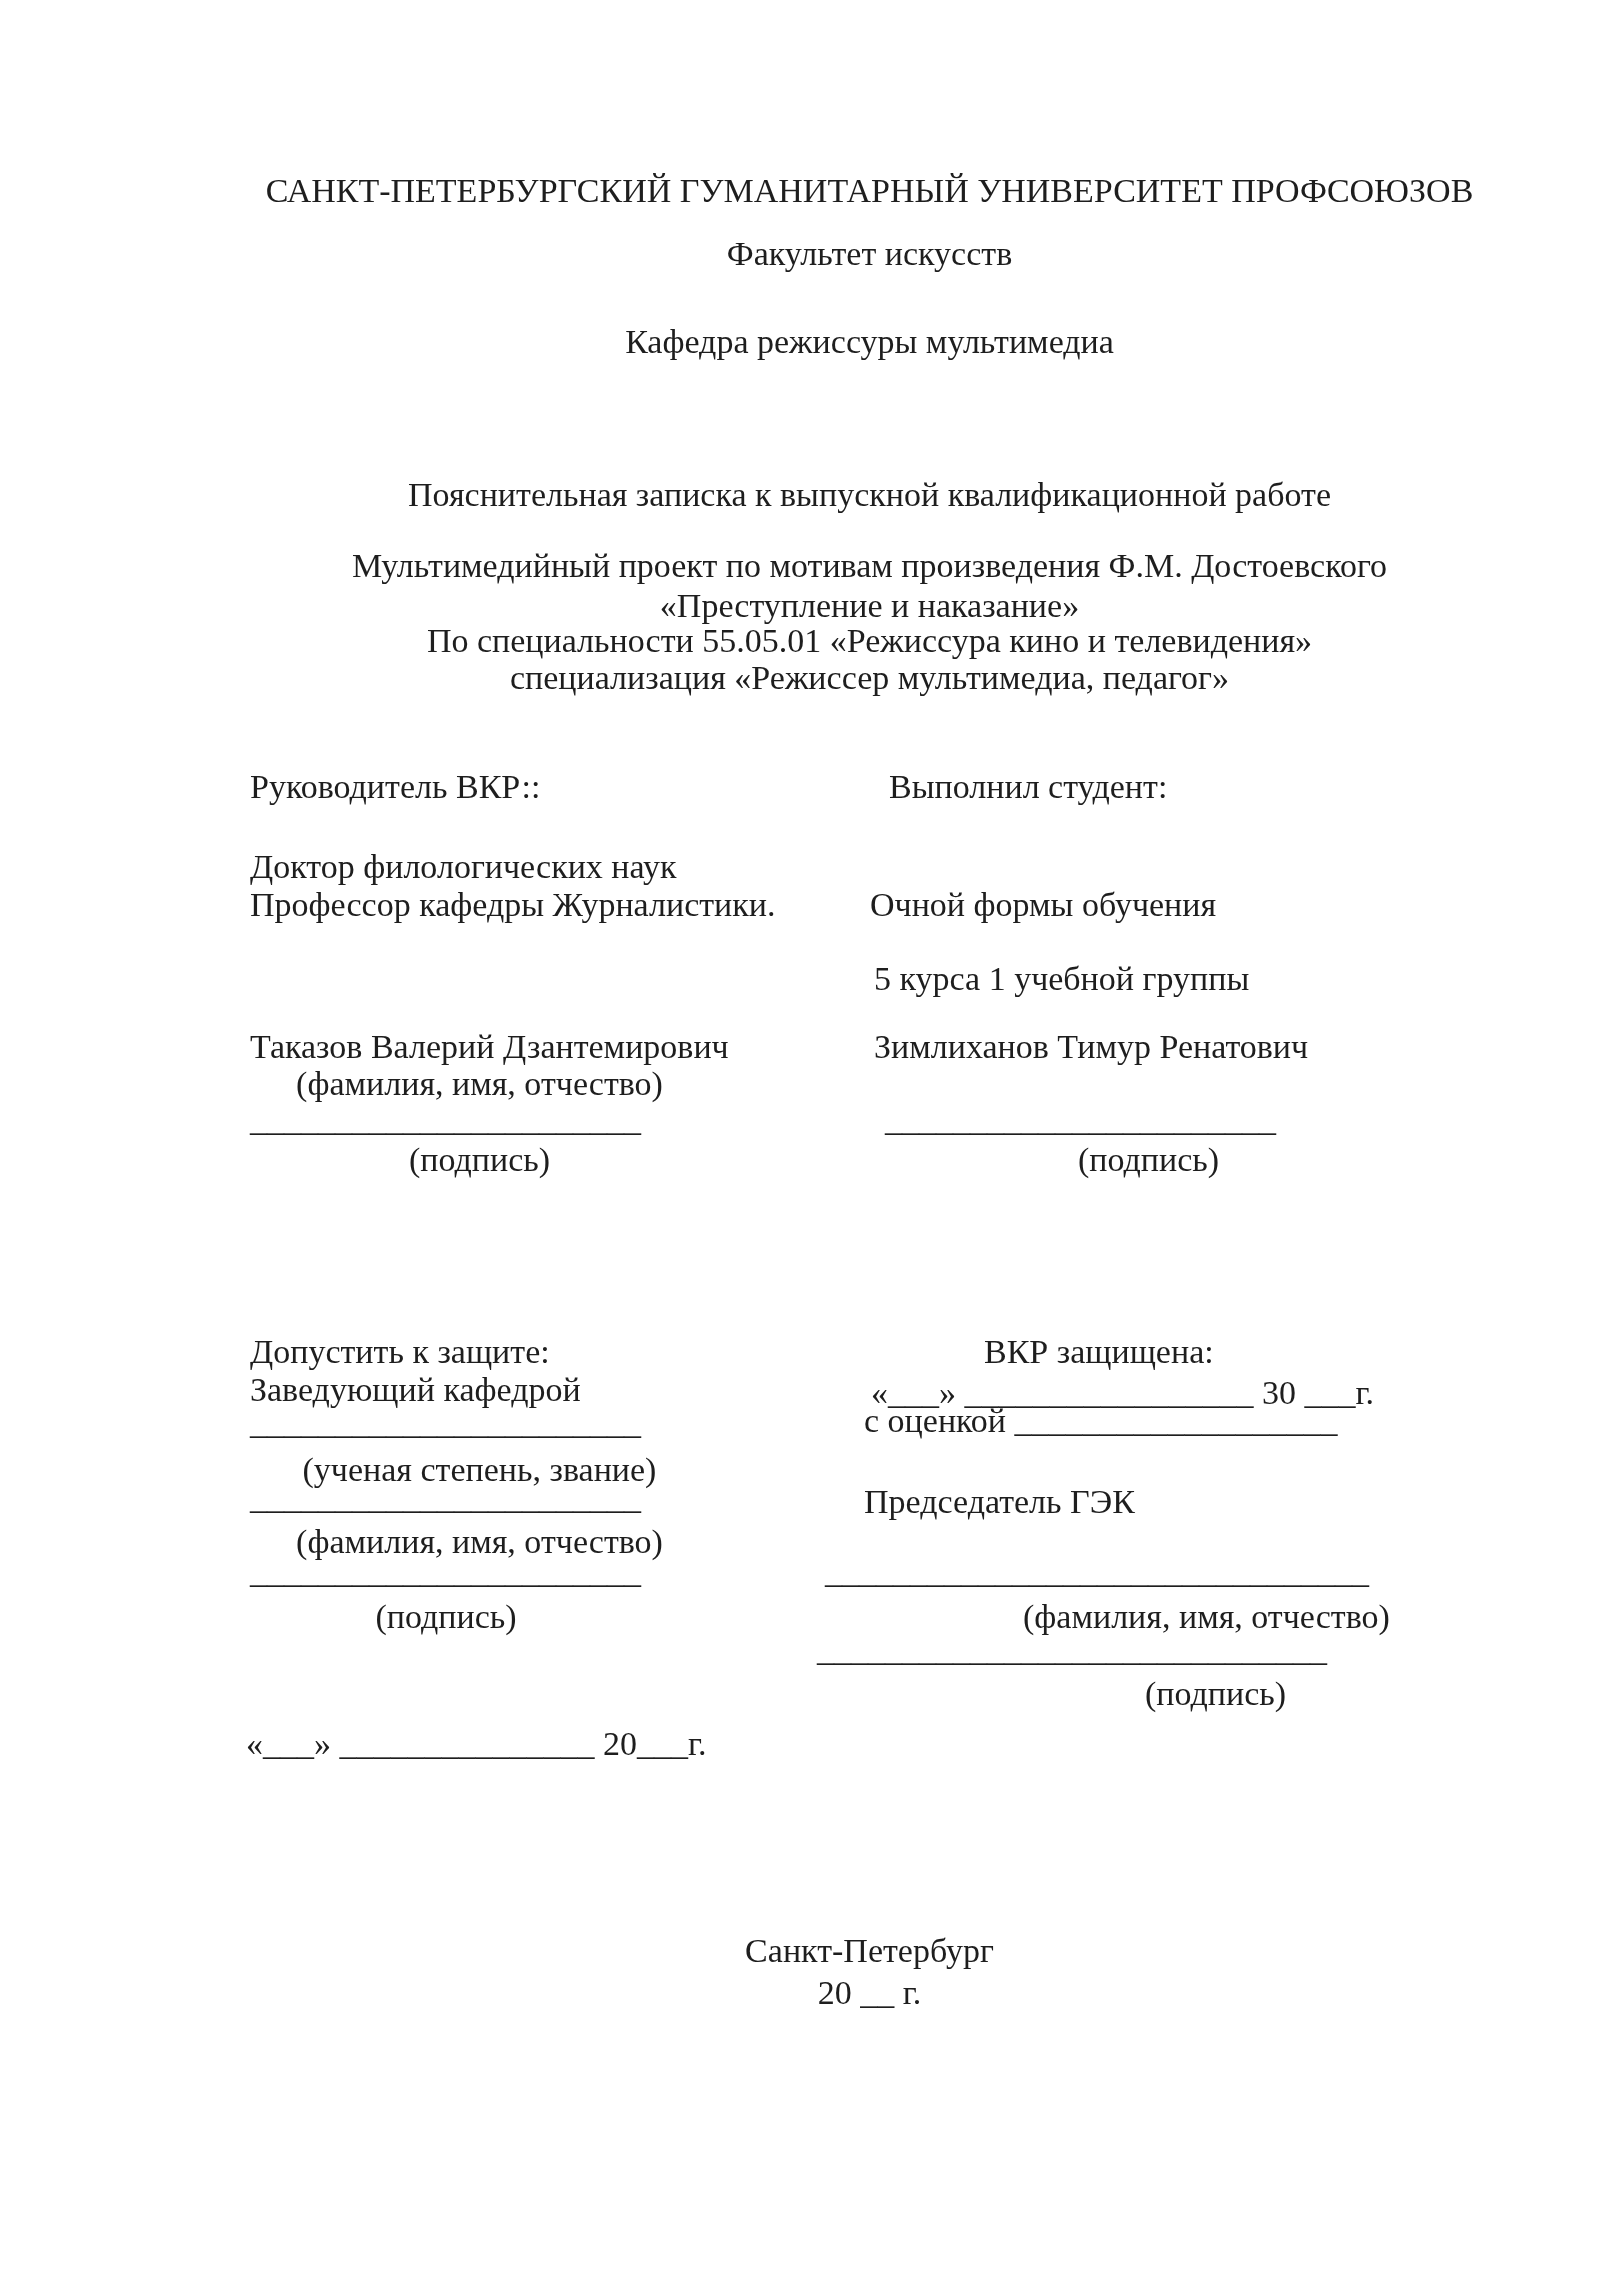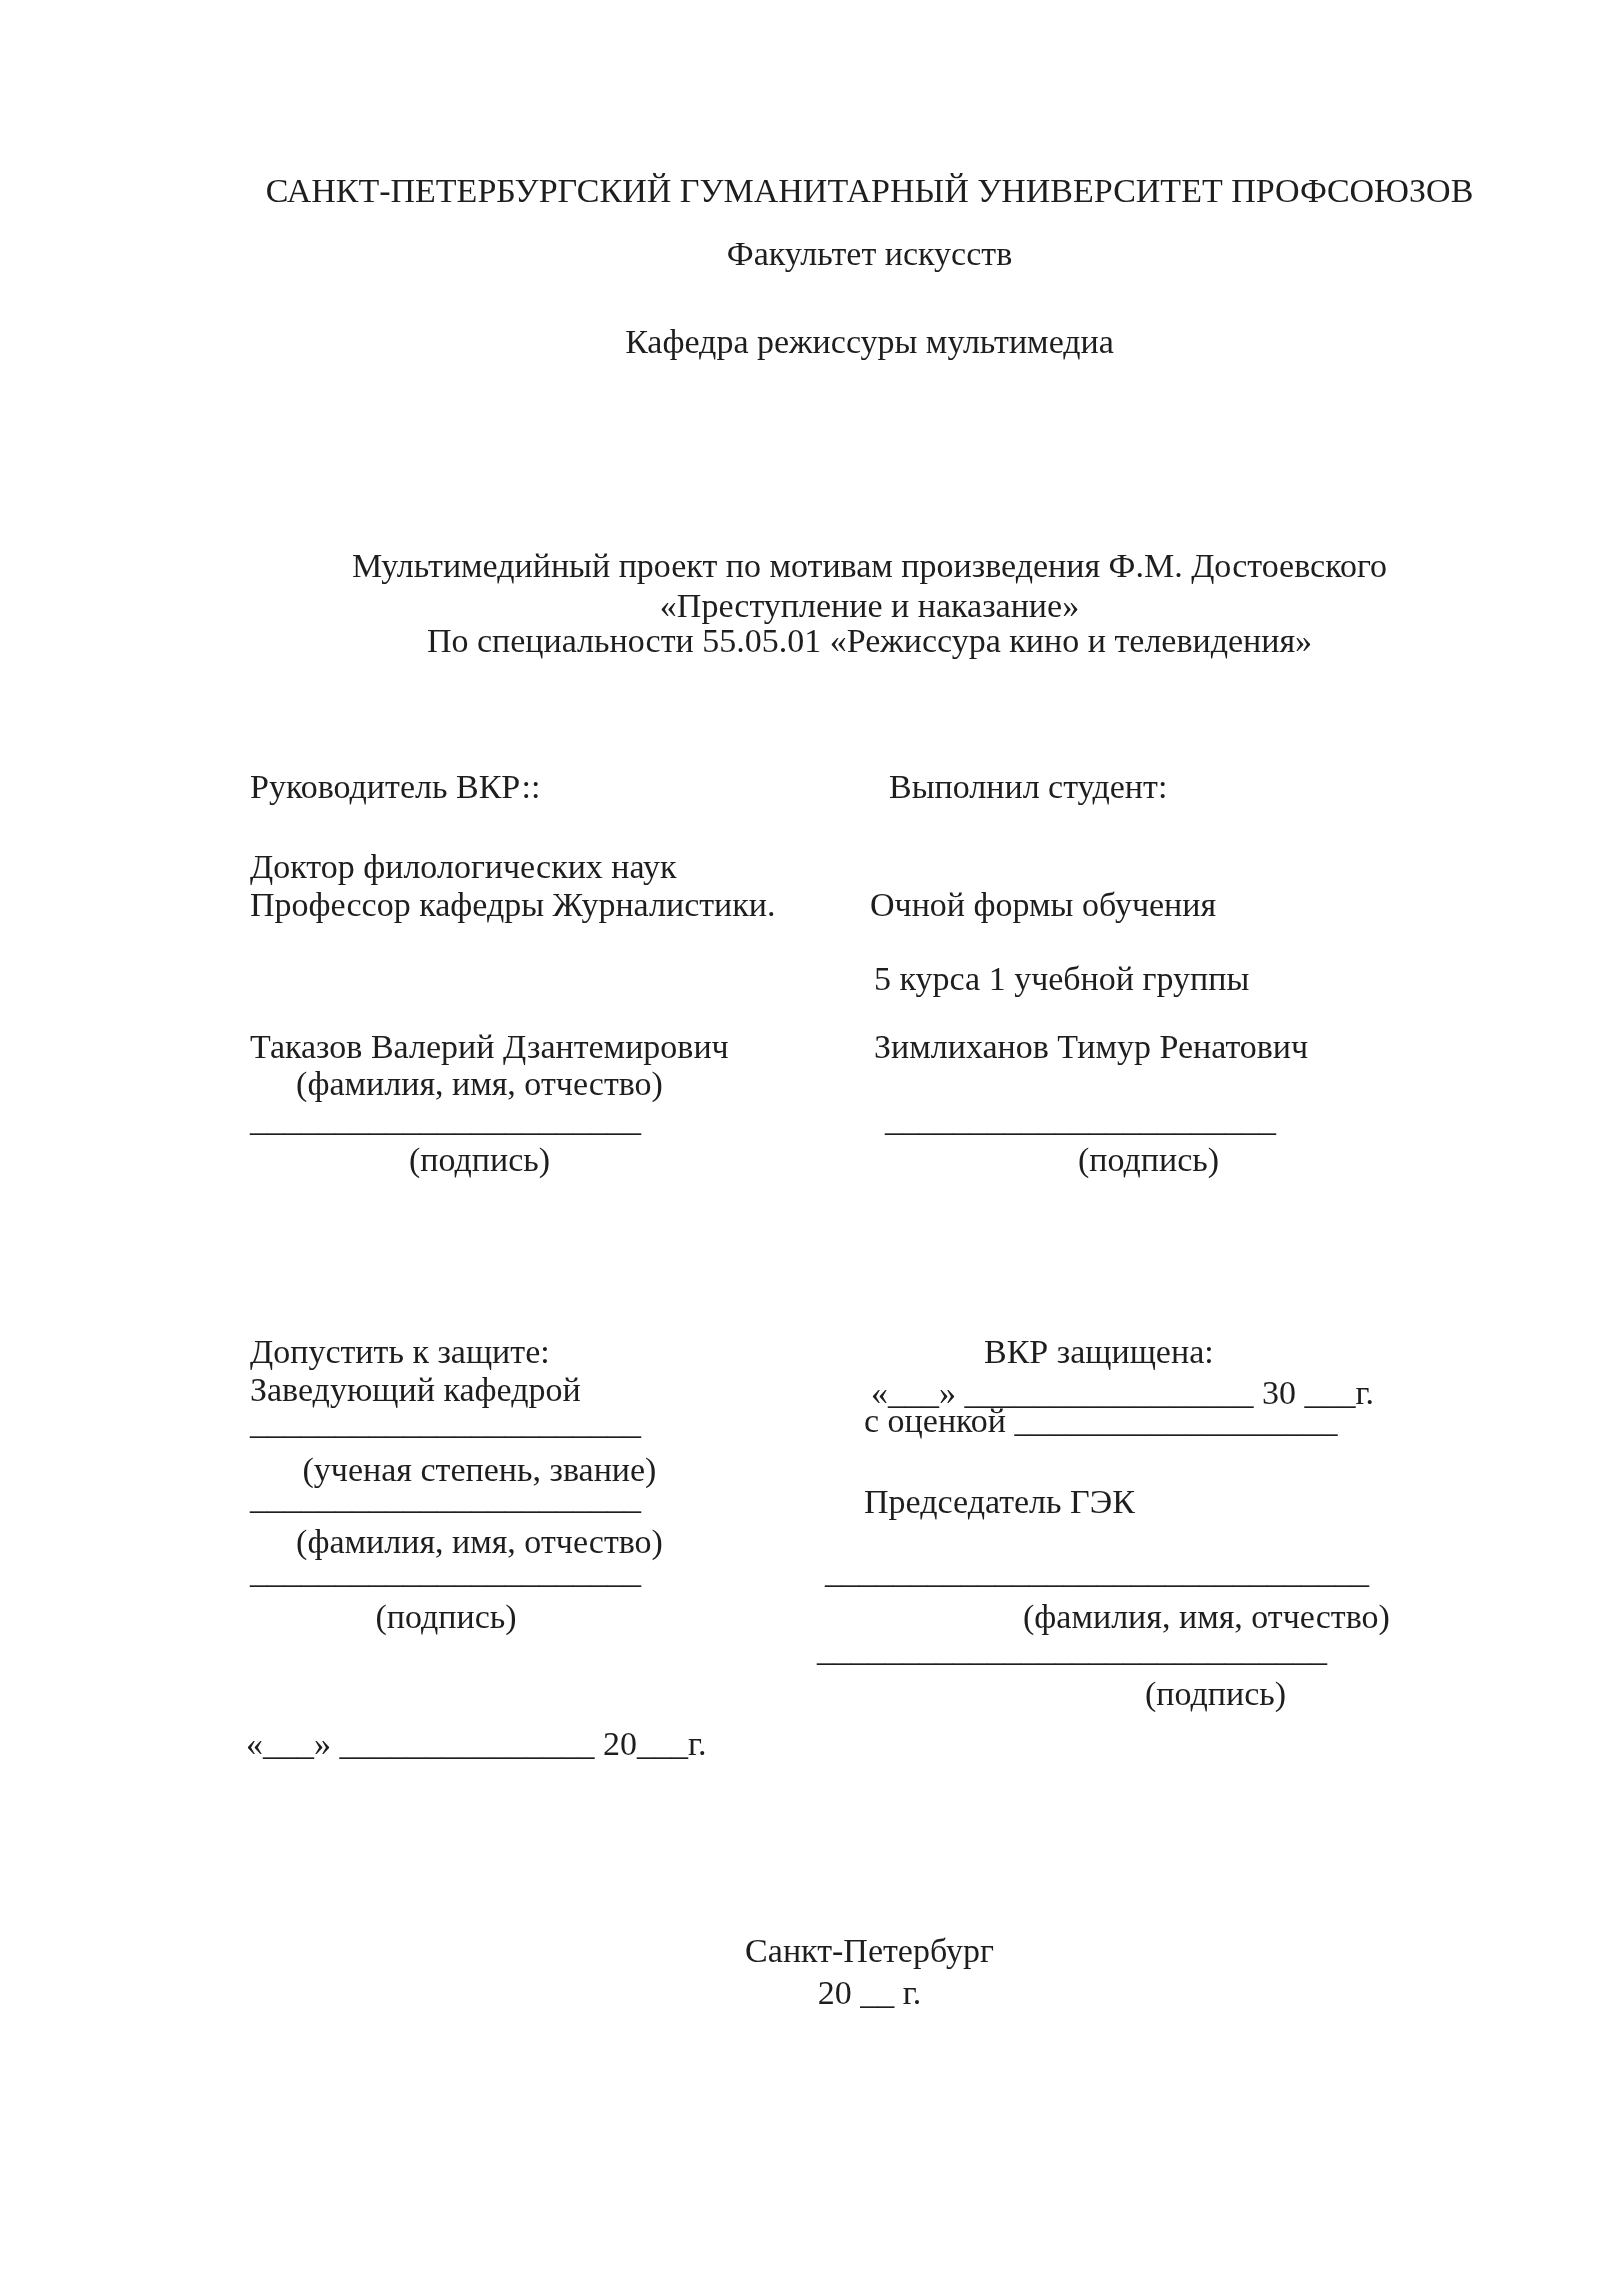--- a/index.html
+++ b/index.html
@@ -40,23 +40,25 @@
 </style>
 </head>
 <body>
 
 <div class="page">
 
   <div class="t c" style="top:153px">САНКТ-ПЕТЕРБУРГСКИЙ ГУМАНИТАРНЫЙ УНИВЕРСИТЕТ ПРОФСОЮЗОВ</div>
   <div class="t c" style="top:216px">Факультет искусств</div>
   <div class="t c" style="top:304px">Кафедра режиссуры мультимедиа</div>
 
+  <div class="t c" style="top:457px">Пояснительная записка к выпускной квалификационной работе</div>
   <div class="t c" style="top:528px">Мультимедийный проект по мотивам произведения Ф.М. Достоевского</div>
   <div class="t c" style="top:568px">«Преступление и наказание»</div>
   <div class="t c" style="top:603px">По специальности 55.05.01 «Режиссура кино и телевидения»</div>
+  <div class="t c" style="top:640px">специализация «Режиссер мультимедиа, педагог»</div>
 
   <div class="t" style="left:232px; top:749px">Руководитель ВКР::</div>
   <div class="t" style="left:871px; top:749px">Выполнил студент:</div>
 
   <div class="t" style="left:232px; top:829px">Доктор филологических наук</div>
   <div class="t" style="left:232px; top:867px">Профессор кафедры Журналистики.</div>
   <div class="t" style="left:852px; top:867px">Очной формы обучения</div>
   <div class="t" style="left:856px; top:941px">5 курса 1 учебной группы</div>
 
   <div class="t" style="left:232px; top:1009px">Таказов Валерий Дзантемирович</div>

